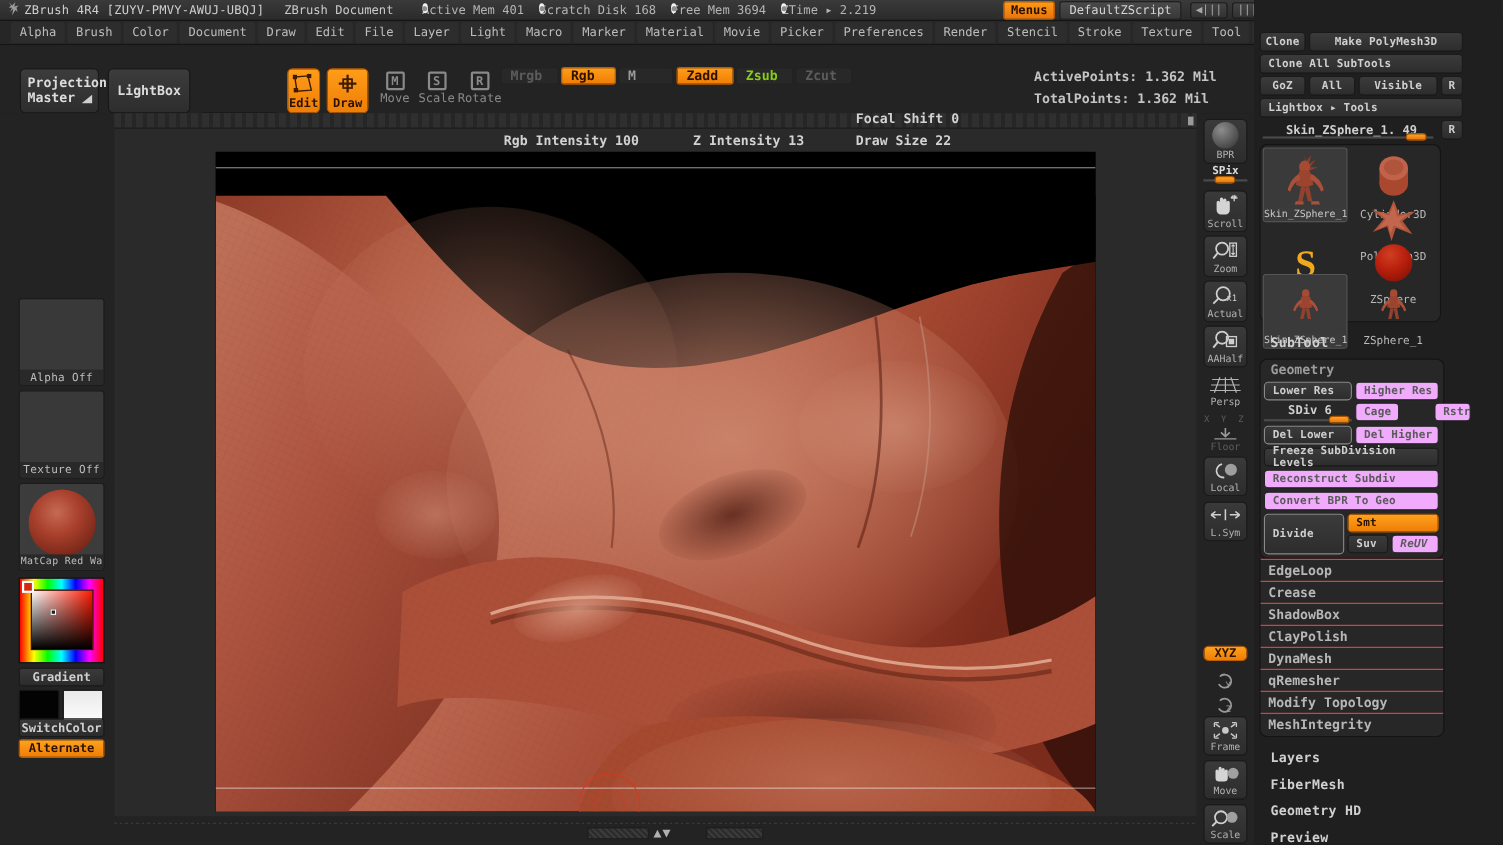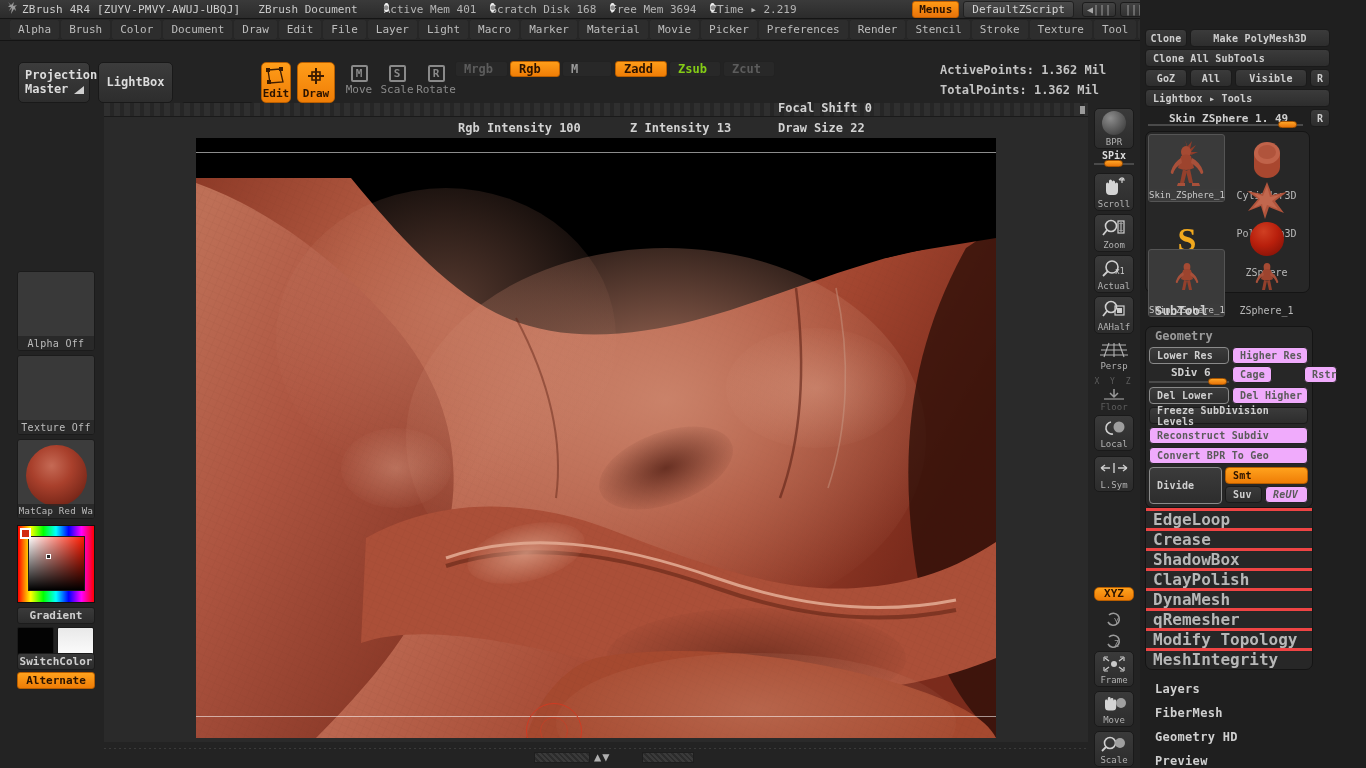--- a/index.html
+++ b/index.html
@@ -210,22 +210,22 @@
     position:absolute; width:77px; height:68px; border-radius:3px;
     display:flex; flex-direction:column; align-items:center; justify-content:flex-end;
   }
   .tool-cell.sel{ background:#3a3a3a; border:1px solid #555; }
   .tool-cap{ font-size:10px; color:#b9b9b9; width:100%; text-align:center; line-height:12px; }
   .tool-cap.sel{ background:rgba(60,60,60,.85); color:#c9c9c9; }
   .tool-art{ flex:1; display:flex; align-items:center; justify-content:center; }
   .section-title{ position:absolute; font-size:12px; font-weight:bold; color:#d0d0d0; letter-spacing:.3px; }
   .subhead{ position:absolute; font-size:12px; font-weight:bold; color:#9b9b9b; }
   .list-row{
-    position:absolute; left:6px; width:166px; height:20px; border-top:3px solid #ef4444;
-    font-size:16px; color:#b7b7b7; font-weight:bold; display:flex; align-items:center; padding-left:7px;
+    position:absolute; left:6px; width:166px; height:20px; border-top:1px solid #ef4444;
+    font-size:12px; color:#b7b7b7; font-weight:bold; display:flex; align-items:center; padding-left:7px;
   }
   .rp-slider-lbl{ position:absolute; font-size:11px; color:#d0d0d0; font-weight:bold;margin-left:20px; }
   .rp-track{ position:absolute; height:2px; background:#4a4a4a; }
   .rp-knob{ position:absolute; width:19px; height:7px; border-radius:4px;
     background:linear-gradient(#ffa426,#e8750a); border:1px solid #a85400; }
 </style>
 </head>
 <body>
 
 <div class="app">

